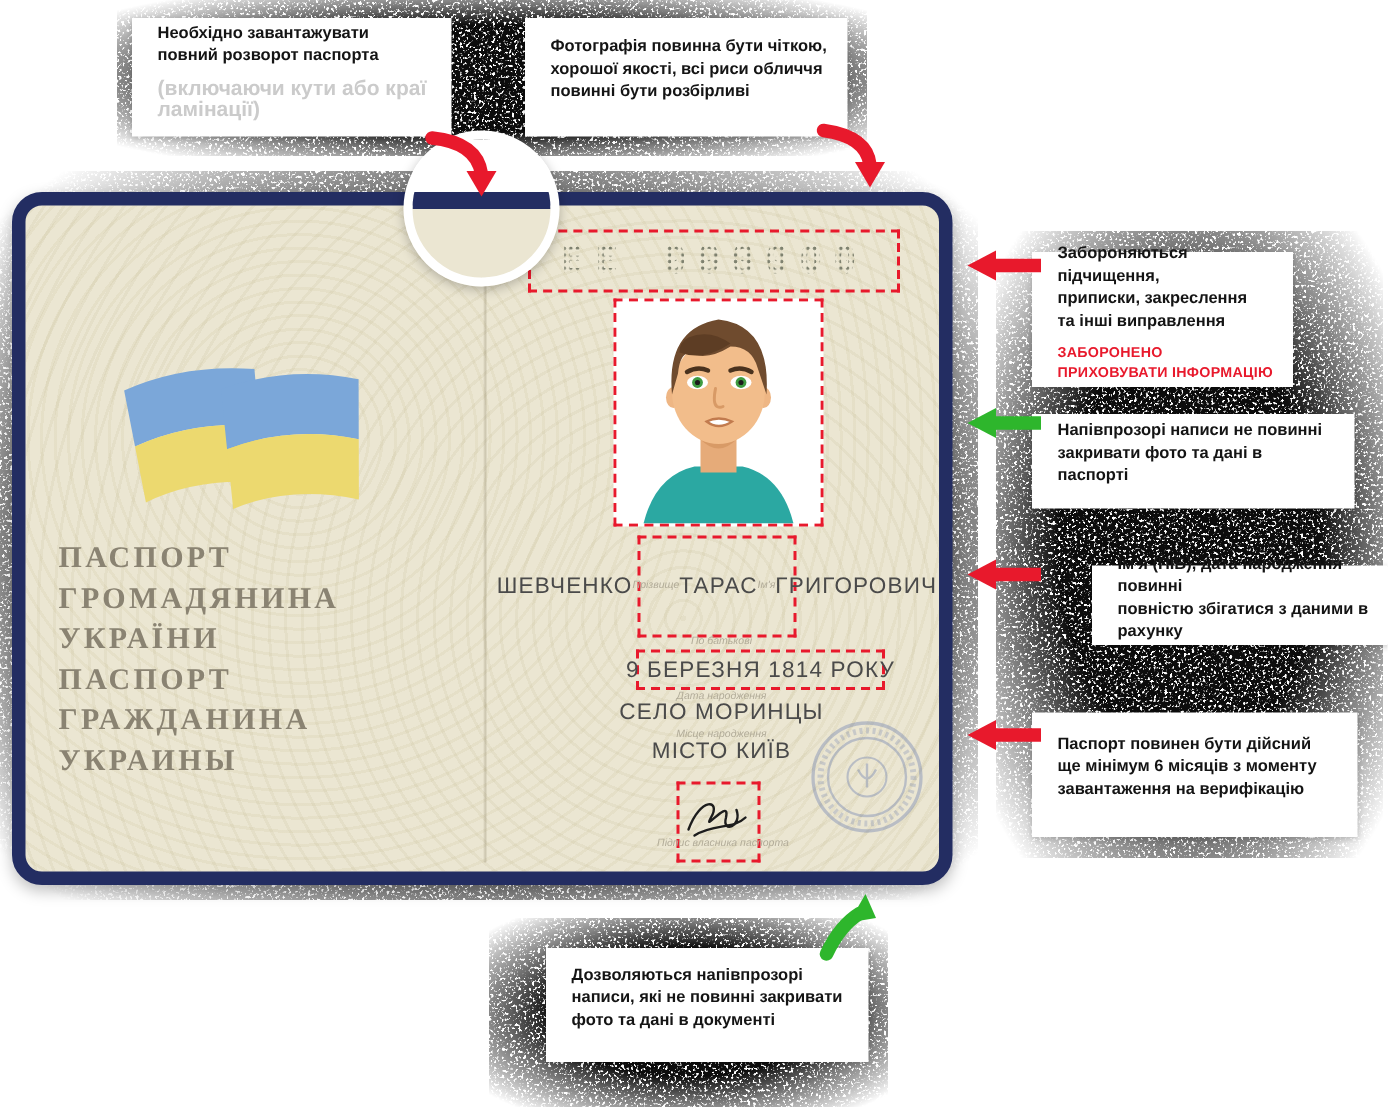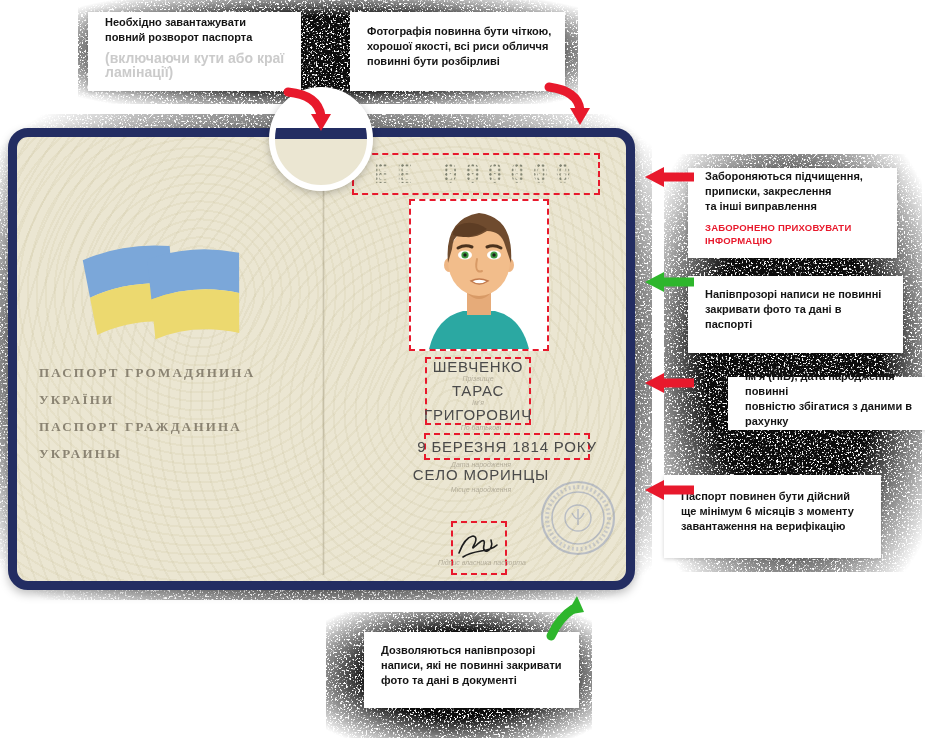--- a/index.html
+++ b/index.html
@@ -29,21 +29,21 @@
       repeating-radial-gradient(circle at 72% 62%,rgba(168,158,108,.10) 0 2px,transparent 2px 11px);
     box-shadow:0 4px 10px rgba(0,0,0,.25);
   }
   .fold{
     position:absolute;left:305px;top:6px;width:3px;height:432px;
     background:linear-gradient(to right,rgba(120,110,80,.0),rgba(120,110,80,.28),rgba(120,110,80,.0));
   }
   .p-header{
     position:absolute;left:22px;top:222px;width:280px;
     font-family:"Liberation Serif","DejaVu Serif",serif;
-    font-weight:bold;font-size:13px;line-height:27px;letter-spacing:2.2px;
+    font-weight:bold;font-size:20px;line-height:27px;letter-spacing:2.2px;
     color:#8a8372;text-align:left;
   }
   .dashed{border:2px dashed #e8192c;}
 
   .numbox{
     position:absolute;left:335px;top:16px;width:244px;height:38px;
     display:flex;align-items:center;justify-content:center;
   }
   .dotnum{
     font-family:"DejaVu Sans Mono","Liberation Mono",monospace;
@@ -52,21 +52,21 @@
     background:radial-gradient(circle,#7e816f 1.05px,transparent 1.35px);
     background-size:4.4px 4.4px;
     -webkit-background-clip:text;background-clip:text;
   }
 
   .photobox{position:absolute;left:392px;top:62px;width:136px;height:148px;background:#fff;}
   .photobox svg{display:block;width:100%;height:100%;}
 
   .namebox{
     position:absolute;left:408px;top:220px;width:102px;height:64px;
-    display:flex;flex-direction:column;align-items:center;justify-content:center;
+    display:flex;flex-direction:row;align-items:center;justify-content:center;
   }
   .fieldval{font-size:15px;font-weight:400;color:#4a4a4a;letter-spacing:.8px;line-height:16px;white-space:nowrap;}
   .fieldlbl{font-size:7px;font-style:italic;color:#b2ac99;line-height:8px;white-space:nowrap;}
 
   .datebox{
     position:absolute;left:383px;top:296px;width:162px;height:23px;
     display:flex;align-items:center;justify-content:center;margin-left:24px;
   }
   .centercol{position:absolute;text-align:center;}
 
@@ -185,20 +185,21 @@
   </div>
   <div class="fieldlbl centercol" style="left:383px;top:287px;width:162px">По батькові</div>
 
   <div class="datebox dashed">
     <span class="fieldval">9 БЕРЕЗНЯ 1814 РОКУ</span>
   </div>
   <div class="fieldlbl centercol" style="left:383px;top:324px;width:162px">Дата народження</div>
 
   <div class="fieldval centercol" style="left:373px;top:330px;width:182px">СЕЛО МОРИНЦЫ</div>
   <div class="fieldlbl centercol" style="left:383px;top:349px;width:162px">Місце народження</div>
+  <div class="fieldval centercol" style="left:373px;top:356px;width:182px">МІСТО КИЇВ</div>
 
   <div class="sigbox dashed">
     <svg viewBox="0 0 52 50">
       <path d="M6,30 C14,8 28,10 21,22 C15,33 34,8 31,22 C28,33 42,28 38,17 M10,34 C22,26 36,30 44,22" stroke="#1d1d1d" stroke-width="1.6" fill="none" stroke-linecap="round"></path>
     </svg>
   </div>
   <div class="fieldlbl centercol" style="left:390px;top:422px;width:150px">Підпис власника паспорта</div>
 
   <svg class="stamp" viewBox="0 0 78 78">
     <circle cx="39" cy="39" r="36" fill="none" stroke="#5f74ad" stroke-width="2.2"></circle>
@@ -216,38 +217,38 @@
 повний розворот паспорта</div>
   <div class="c-note">(включаючи кути або краї ламінації)</div>
 </div>
 
 <div class="callout" style="left:350px;top:12px;width:215px;height:79px">
   <div class="c-text pre">Фотографія повинна бути чіткою,
 хорошої якості, всі риси обличчя
 повинні бути розбірливі</div>
 </div>
 
-<div class="callout" style="left:688px;top:168px;width:209px;height:90px">
+<div class="callout" style="left:688px;top:168px;width:174px;height:90px">
   <div class="c-text pre">Забороняються підчищення,
 приписки, закреслення
 та інші виправлення</div>
   <div class="c-warn">ЗАБОРОНЕНО ПРИХОВУВАТИ ІНФОРМАЦІЮ</div>
 </div>
 
-<div class="callout" style="left:688px;top:276px;width:215px;height:77px">
+<div class="callout" style="left:688px;top:276px;width:215px;height:63px">
   <div class="c-text pre">Напівпрозорі написи не повинні
 закривати фото та дані в паспорті</div>
 </div>
 
 <div class="callout" style="left:728px;top:377px;width:217px;height:53px">
   <div class="c-text pre">Ім'я (ПІБ), дата народження повинні
 повністю збігатися з даними в рахунку</div>
 </div>
 
-<div class="callout" style="left:664px;top:475px;width:217px;height:83px">
+<div class="callout" style="left:688px;top:475px;width:217px;height:83px">
   <div class="c-text pre">Паспорт повинен бути дійсний
 ще мінімум 6 місяців з моменту
 завантаження на верифікацію</div>
 </div>
 
 <div class="callout" style="left:364px;top:632px;width:215px;height:76px">
   <div class="c-text pre">Дозволяються напівпрозорі
 написи, які не повинні закривати
 фото та дані в документі</div>
 </div>

